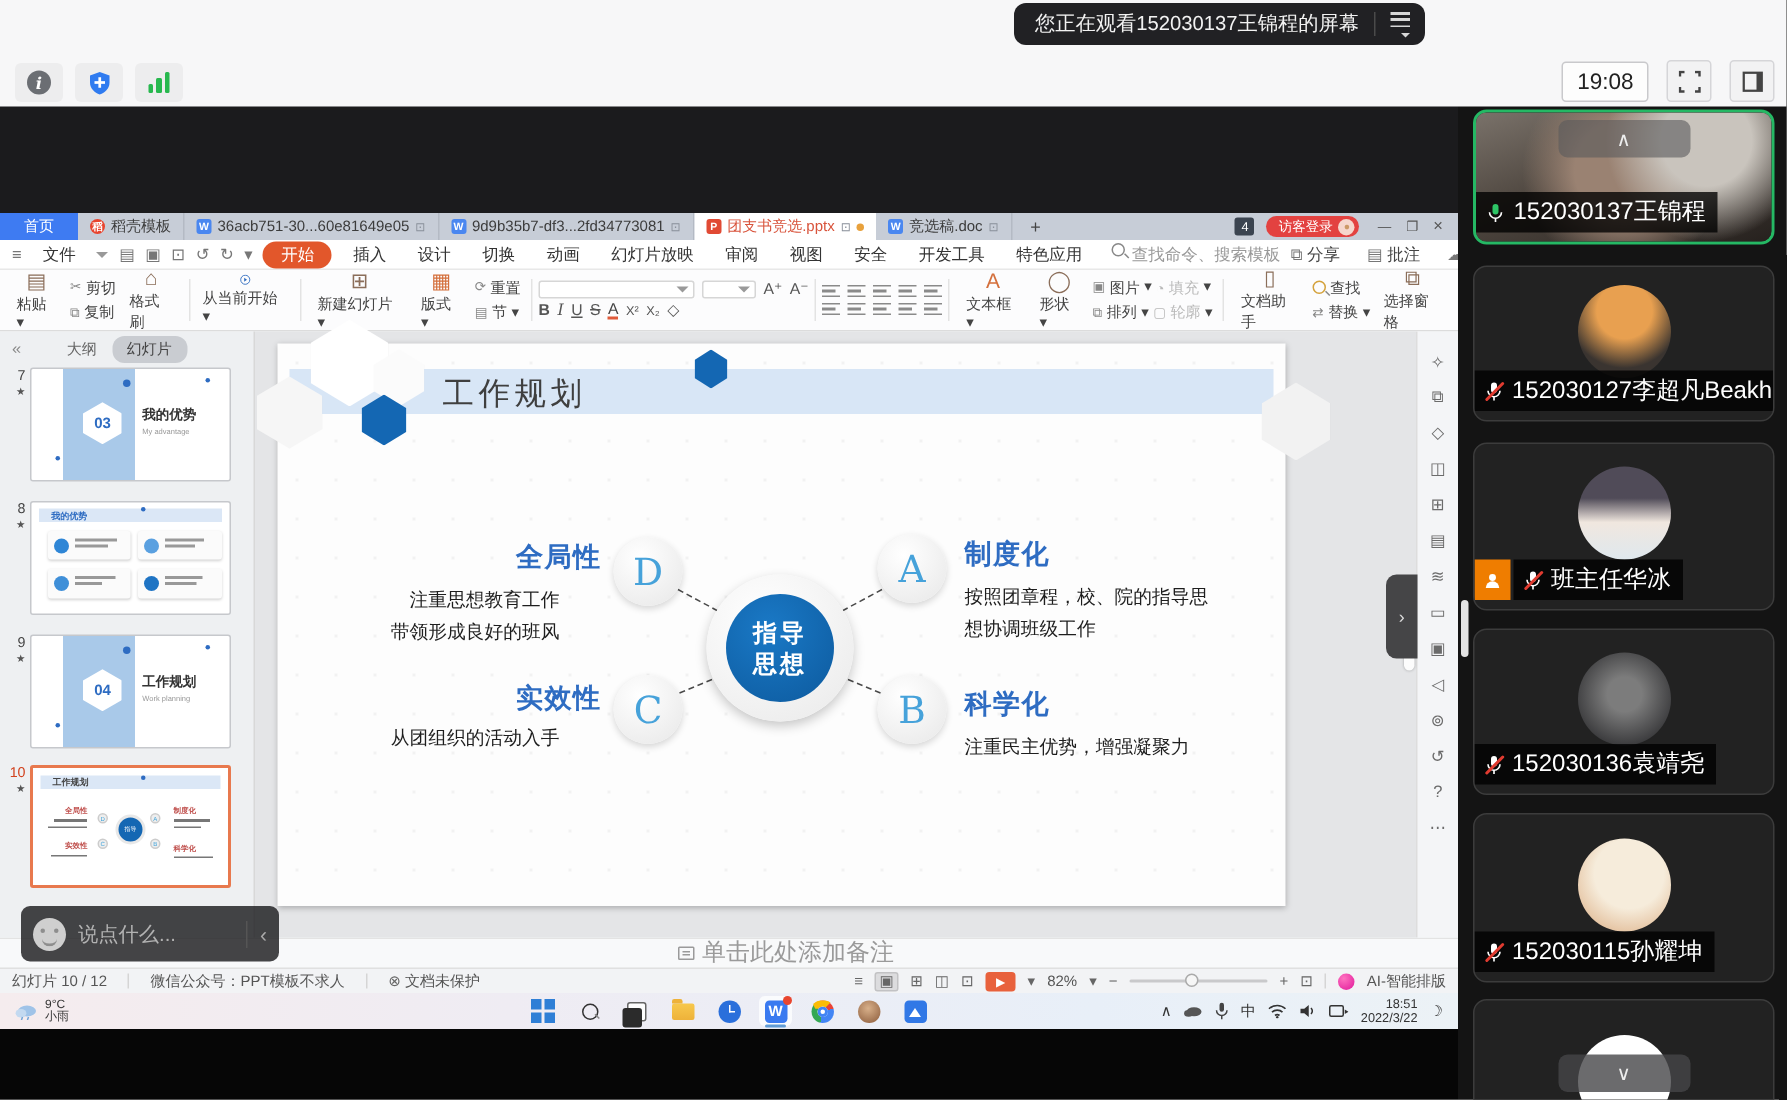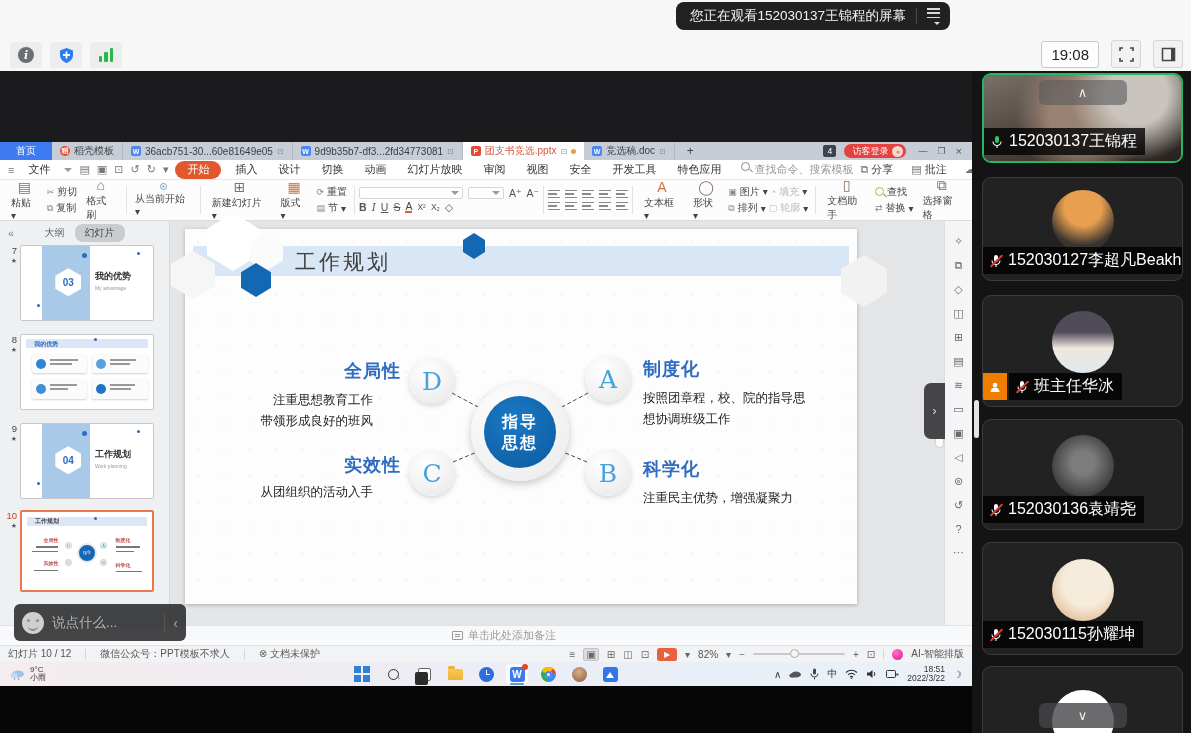--- a/index.html
+++ b/index.html
@@ -150,21 +150,21 @@
   .tr { text-align:right; }
 
   
   .expand-handle { position:absolute; right:-1px; top:162px; width:21px; height:56px; background:#454547;
     border-radius:7px 0 0 7px; display:flex; align-items:center; justify-content:center; color:#ddd; font-size:12px; }
   .vthumb { position:absolute; right:1px; top:180px; width:7px; height:46px; background:#fcfcfc; border-radius:4px; box-shadow:0 0 2px rgba(0,0,0,.3); }
   .rtools { width:28px; background:#f4f5f7; border-left:1px solid #ddd; display:flex; flex-direction:column;
     align-items:center; padding-top:14px; gap:11px; color:#6b6b6b; font-size:11px; }
 
   .notesbar { height:20px; background:#f8f9fa; border-top:1px solid #e3e3e3; display:flex; align-items:center;
-    color:#9a9a9a; font-size:11px; gap:5px; padding-left:452px; }
+    color:#9a9a9a; font-size:16px; gap:5px; padding-left:452px; }
   .note-ic { width:11px; height:9px; border:1px solid #9a9a9a; border-radius:1px; position:relative; }
   .note-ic::after { content:""; position:absolute; left:2px; top:2px; right:2px; height:1px; background:#9a9a9a; box-shadow:0 2px 0 #9a9a9a; }
 
   .statusbar { height:17px; background:#f2f3f5; border-top:1px solid #e0e0e0; display:flex; align-items:center;
     font-size:10px; color:#555; padding:0 8px; gap:14px; }
   .st-sep { width:1px; height:10px; background:#d5d5d5; }
   .statusbar-right { margin-left:auto; display:flex; align-items:center; gap:8px; }
   .vico { font-size:10px; color:#666; }
   .vico.on { background:#dcdcde; border:1px solid #c2c2c4; border-radius:2px; padding:0 2px; }
   .play-box { width:20px; height:13px; background:#e8613c; border-radius:2.5px; color:#fff; font-size:8px;

